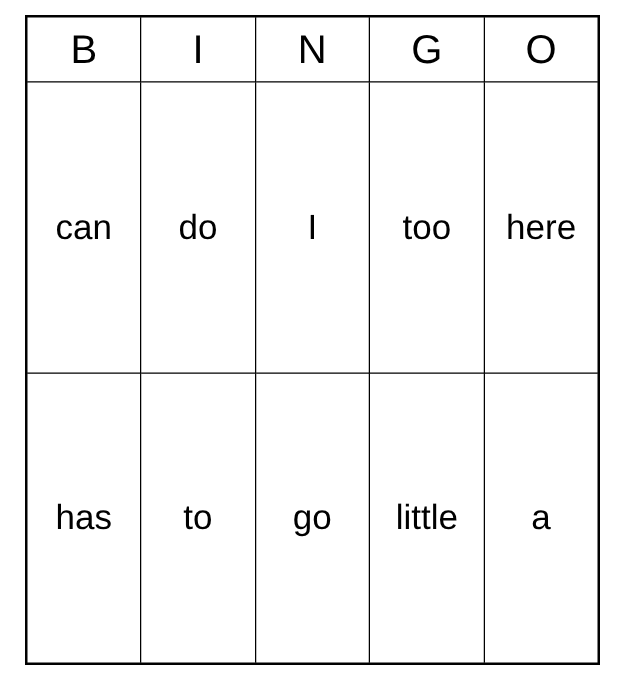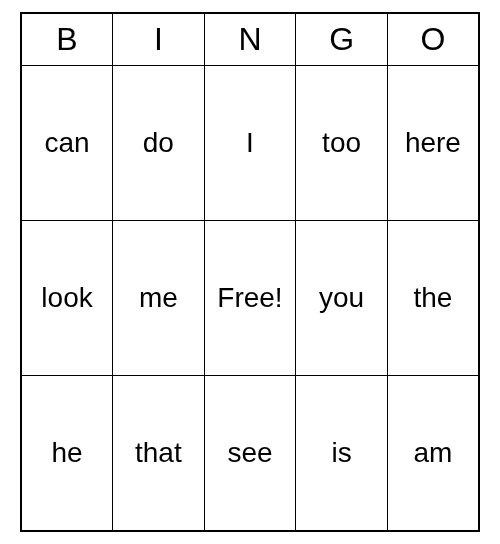--- a/index.html
+++ b/index.html
@@ -60,27 +60,20 @@
   </thead>
   <tbody id="bingo-body">
   <tr>
         <td>can</td>
         <td>do</td>
         <td>I</td>
         <td>too</td>
         <td>here</td>
       </tr>
       <tr>
-        <td>look</td>
-        <td>me</td>
-        <td>Free!</td>
-        <td>you</td>
-        <td>the</td>
-      </tr>
-      <tr>
-        <td>he</td>
-        <td>that</td>
-        <td>see</td>
-        <td>is</td>
-        <td>am</td>
+        <td>has</td>
+        <td>to</td>
+        <td>go</td>
+        <td>little</td>
+        <td>a</td>
       </tr>
     </tbody>
 </table>
 
 </body></html>

